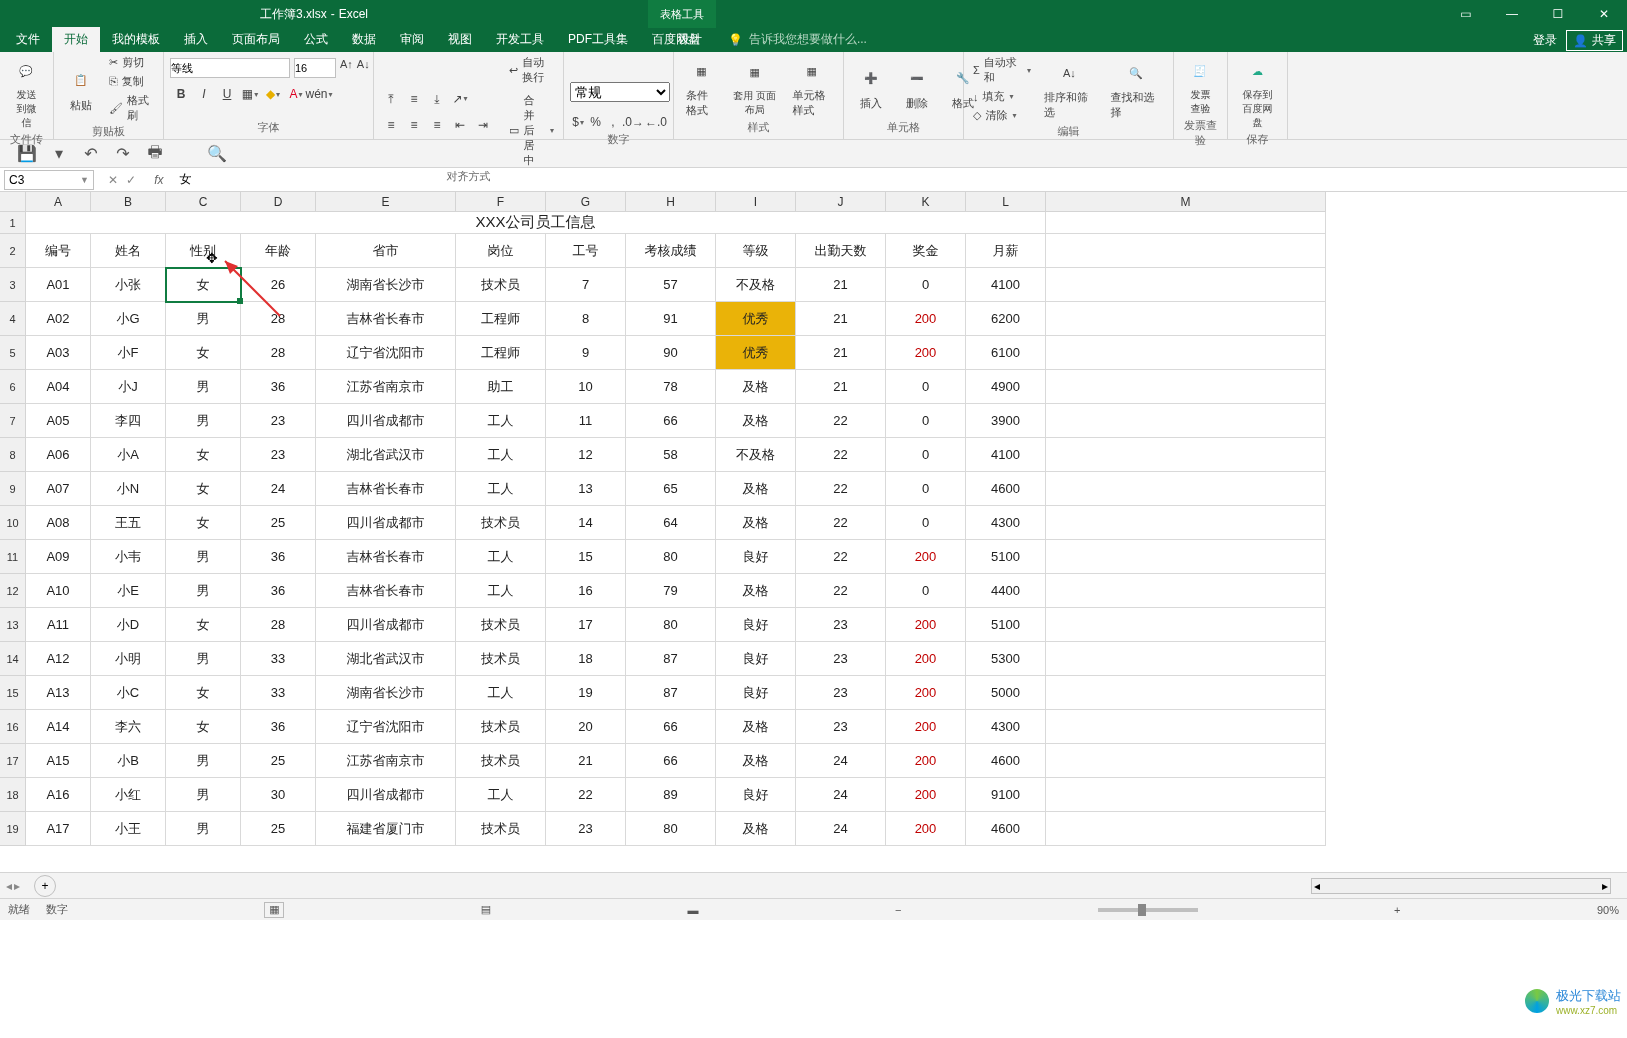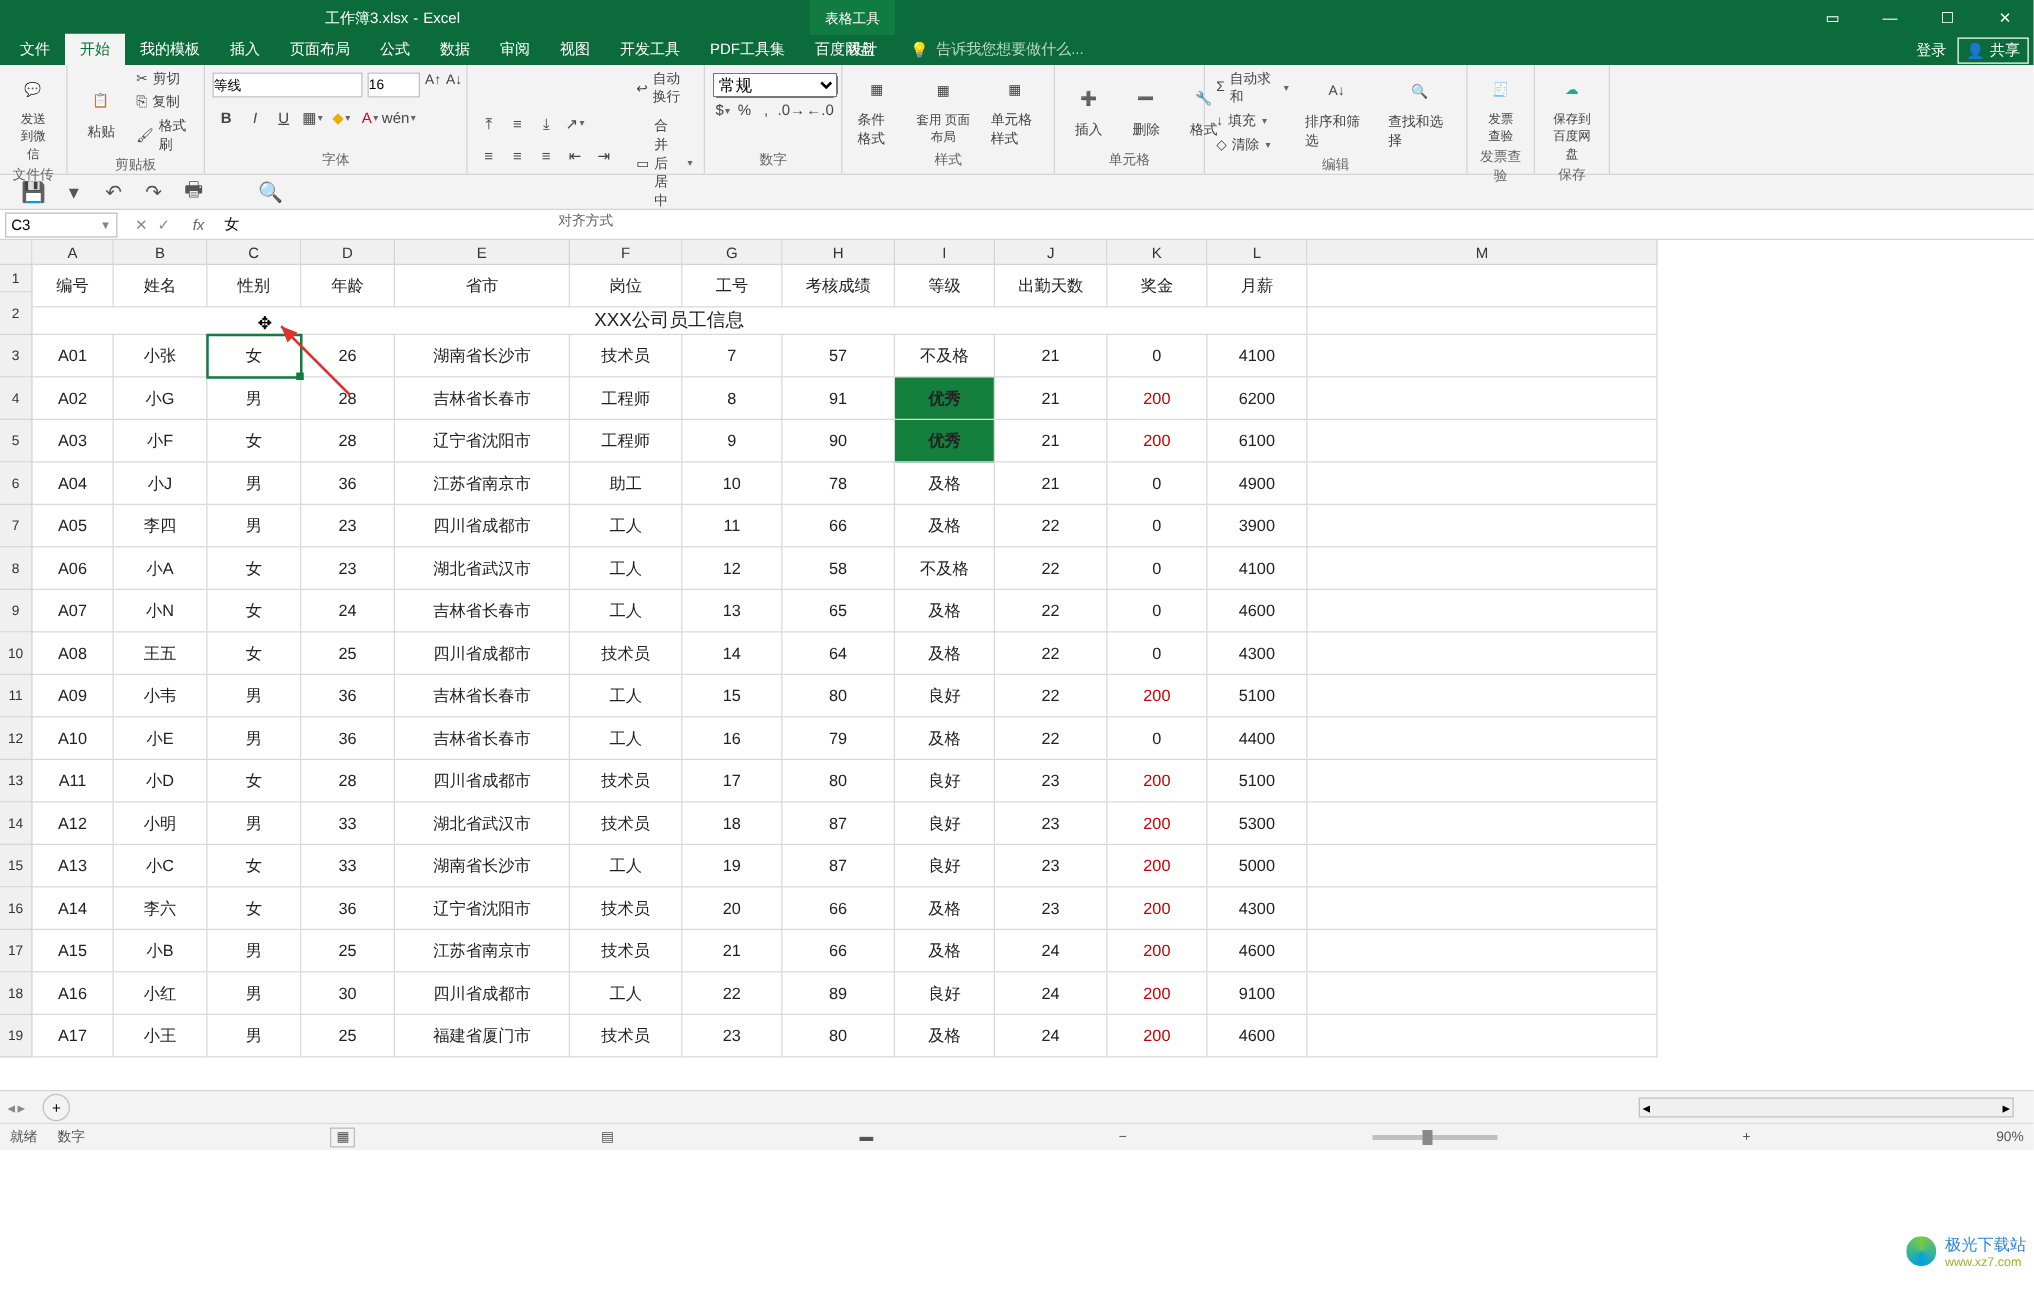--- a/index.html
+++ b/index.html
@@ -48,21 +48,21 @@
 .corner { position:absolute; left:0; top:0; width:26px; height:20px; background:#f0f0f0; border-right:1px solid #d4d4d4; border-bottom:1px solid #d4d4d4;}
 .colheads { position:absolute; left:26px; top:0; height:20px; display:flex;}
 .colheads .ch { border-right:1px solid #d4d4d4; border-bottom:1px solid #d4d4d4; background:#f0f0f0; text-align:center; font-size:12px; color:#333; line-height:20px;}
 .rowheads { position:absolute; left:0; top:20px; width:26px;}
 .rowheads .rh { border-right:1px solid #d4d4d4; border-bottom:1px solid #d4d4d4; background:#f0f0f0; text-align:center; font-size:11px; color:#333;}
 .cells { position:absolute; left:26px; top:20px;}
 .rowc { display:flex;}
 .cell { border-right:1px solid #d9d9d9; border-bottom:1px solid #d9d9d9; text-align:center; font-size:13px; display:flex; align-items:center; justify-content:center; color:#222;}
 .merged-title { font-size:15px;}
 .red { color:#c00000;}
-.pink-bg { background:#15803d;font-weight:bold;}
+.pink-bg { background:#eab308;}
 .sel { outline:2px solid #107c41; outline-offset:-1px; position:relative;}
 .sel::after { content:""; position:absolute; right:-3px; bottom:-3px; width:6px; height:6px; background:#107c41;}
 
 .cursor-overlay { position:absolute; pointer-events:none;}
 .arrow-line { stroke:#e03030; stroke-width:2; fill:none;}
 .arrow-head { fill:#e03030;}
 
 .sheettabs { height:26px; border-top:1px solid #d4d4d4; background:#f3f3f3; display:flex; align-items:center; font-size:12px; position:relative;}
 .sheettabs .nav { display:flex; gap:2px; padding:0 6px; color:#888;}
 .sheettabs .stab { padding:3px 12px; border:1px solid #c0c0c0; border-bottom:none; background:#fff; margin-left:2px; cursor:pointer;}
@@ -203,21 +203,21 @@
           </div>
         <div class="rbtn-sm dd">
             <span>▭</span>
             <span>合并后居中</span>
           </div>
       </div>
     </div>
     <div class="rgroup-label">对齐方式</div>
   </div>
   <div class="rgroup" style="width:110px">
-    <div class="rcol" style="gap:0; padding-top:4px;">
+    <div class="rcol" style="gap:10px; padding-top:4px;margin-top:24px;">
       <select style="width:100px;height:20px"><option>常规</option></select>
       <div class="btnrow">
         <span class="b dd">$</span>
         <span class="b">%</span>
         <span class="b">,</span>
         <span class="b">.0→</span>
         <span class="b">←.0</span>
       </div>
     </div>
     <div class="rgroup-label">数字</div>
@@ -356,39 +356,39 @@
       <div class="rh" style="height: 34px; line-height: 34px;">12</div>
       <div class="rh" style="height: 34px; line-height: 34px;">13</div>
       <div class="rh" style="height: 34px; line-height: 34px;">14</div>
       <div class="rh" style="height: 34px; line-height: 34px;">15</div>
       <div class="rh" style="height: 34px; line-height: 34px;">16</div>
       <div class="rh" style="height: 34px; line-height: 34px;">17</div>
       <div class="rh" style="height: 34px; line-height: 34px;">18</div>
       <div class="rh" style="height: 34px; line-height: 34px;">19</div>
     </div>
   <div class="cells" id="cells">
+      <div class="rowc" style="height: 22px;">
+        <div class="cell merged-title" style="width: 1020px; height: 22px; border-right: 1px solid rgb(217, 217, 217);">XXX公司员工信息</div>
+        <div class="cell " style="width: 280px; height: 22px;"></div>
+      </div>
       <div class="rowc" style="height: 34px;">
         <div class="cell " style="width: 65px; height: 34px;">编号</div>
         <div class="cell " style="width: 75px; height: 34px;">姓名</div>
         <div class="cell " style="width: 75px; height: 34px;">性别</div>
         <div class="cell " style="width: 75px; height: 34px;">年龄</div>
         <div class="cell " style="width: 140px; height: 34px;">省市</div>
         <div class="cell " style="width: 90px; height: 34px;">岗位</div>
         <div class="cell " style="width: 80px; height: 34px;">工号</div>
         <div class="cell " style="width: 90px; height: 34px;">考核成绩</div>
         <div class="cell " style="width: 80px; height: 34px;">等级</div>
         <div class="cell " style="width: 90px; height: 34px;">出勤天数</div>
         <div class="cell " style="width: 80px; height: 34px;">奖金</div>
         <div class="cell " style="width: 80px; height: 34px;">月薪</div>
         <div class="cell " style="width: 280px; height: 34px;"></div>
       </div>
-      <div class="rowc" style="height: 22px;">
-        <div class="cell merged-title" style="width: 1020px; height: 22px; border-right: 1px solid rgb(217, 217, 217);">XXX公司员工信息</div>
-        <div class="cell " style="width: 280px; height: 22px;"></div>
-      </div>
       <div class="rowc" style="height: 34px;">
         <div class="cell " style="width: 65px; height: 34px;">A01</div>
         <div class="cell " style="width: 75px; height: 34px;">小张</div>
         <div class="cell  sel" style="width: 75px; height: 34px;">女</div>
         <div class="cell " style="width: 75px; height: 34px;">26</div>
         <div class="cell " style="width: 140px; height: 34px;">湖南省长沙市</div>
         <div class="cell " style="width: 90px; height: 34px;">技术员</div>
         <div class="cell " style="width: 80px; height: 34px;">7</div>
         <div class="cell " style="width: 90px; height: 34px;">57</div>
         <div class="cell " style="width: 80px; height: 34px;">不及格</div>

